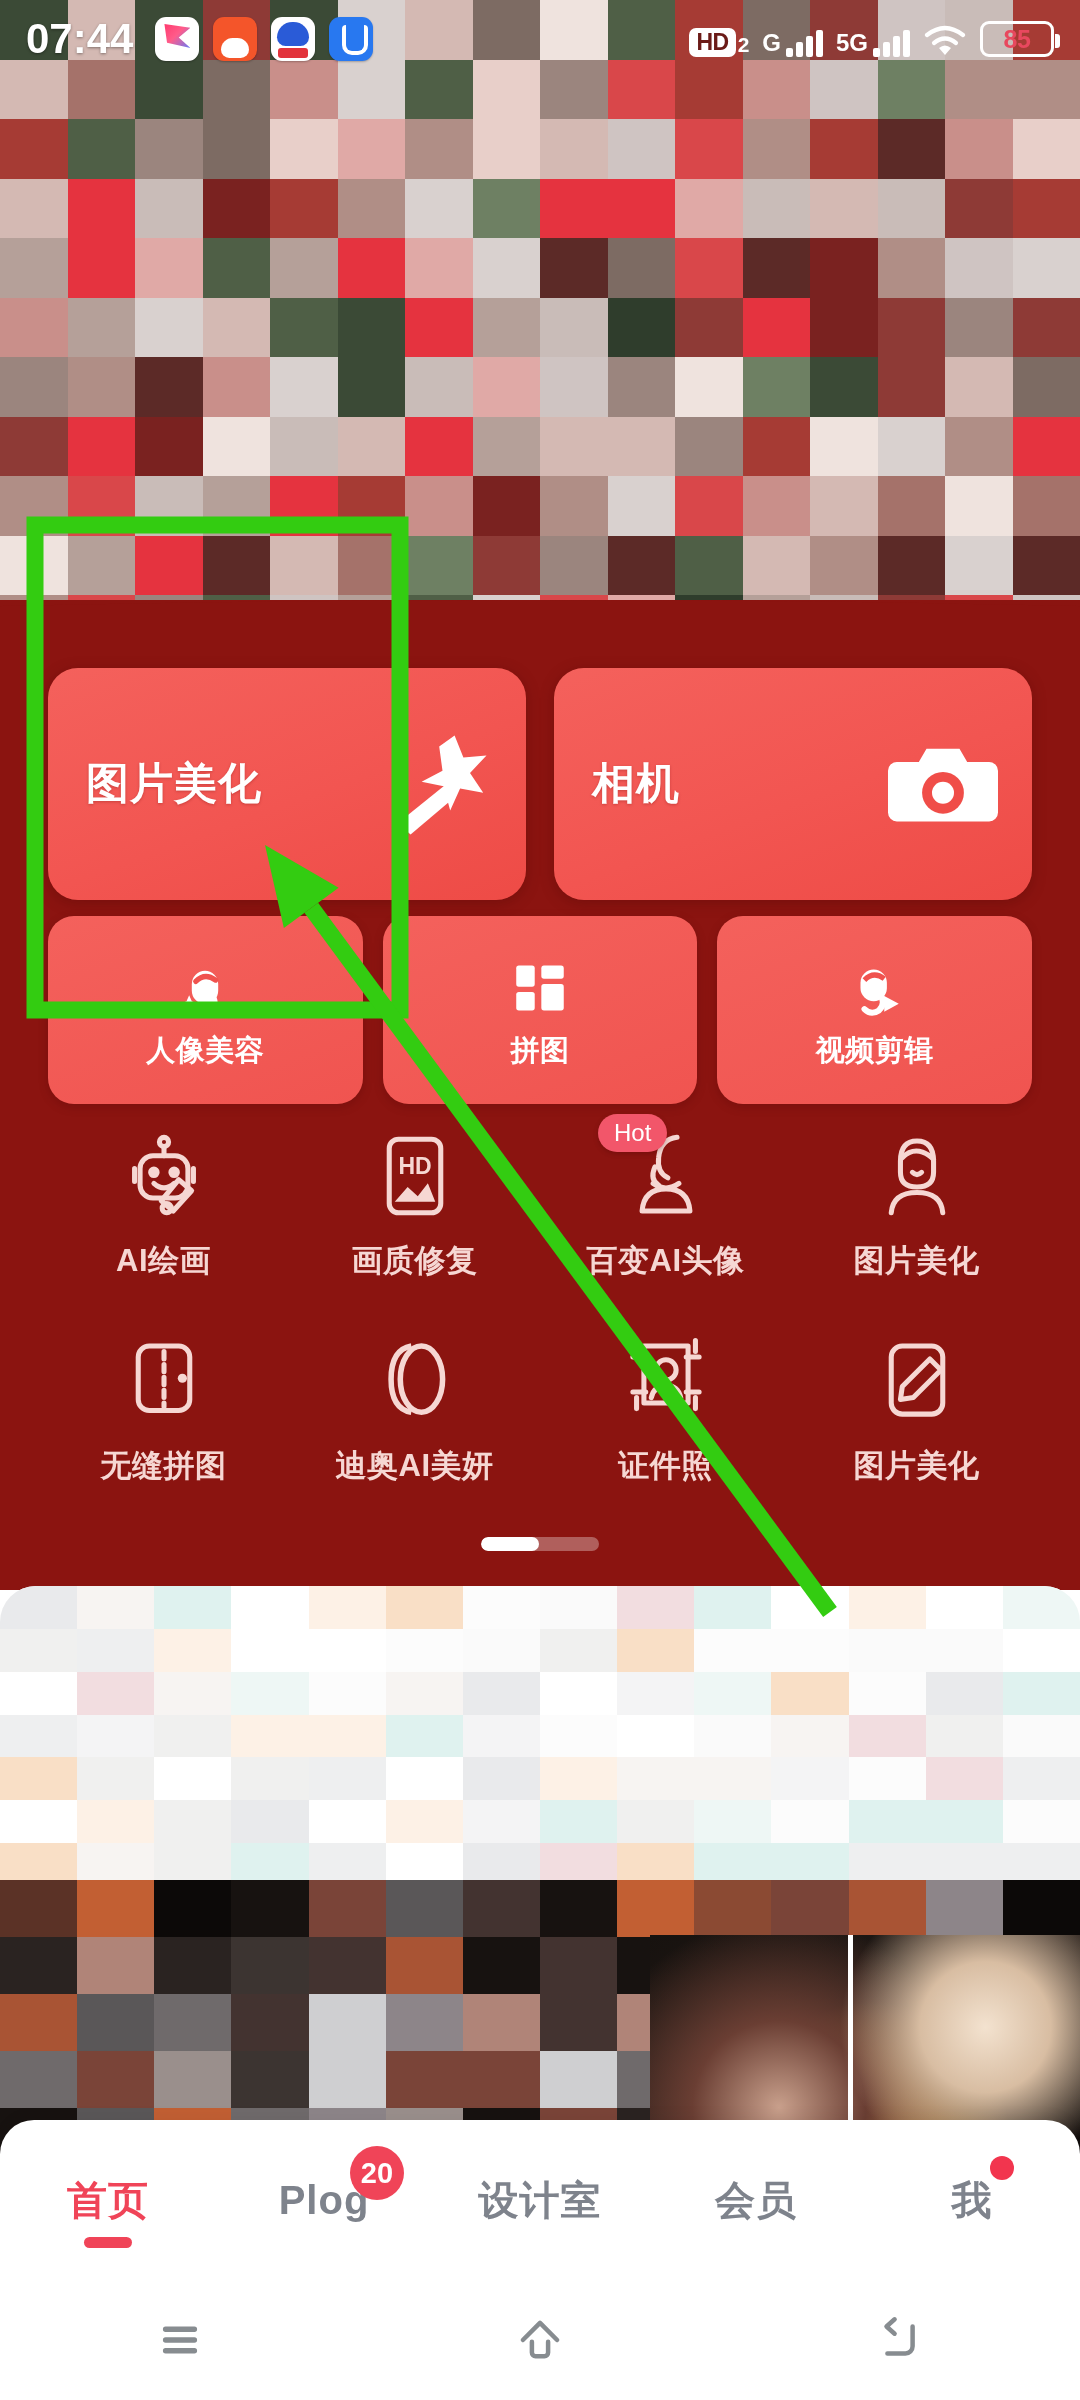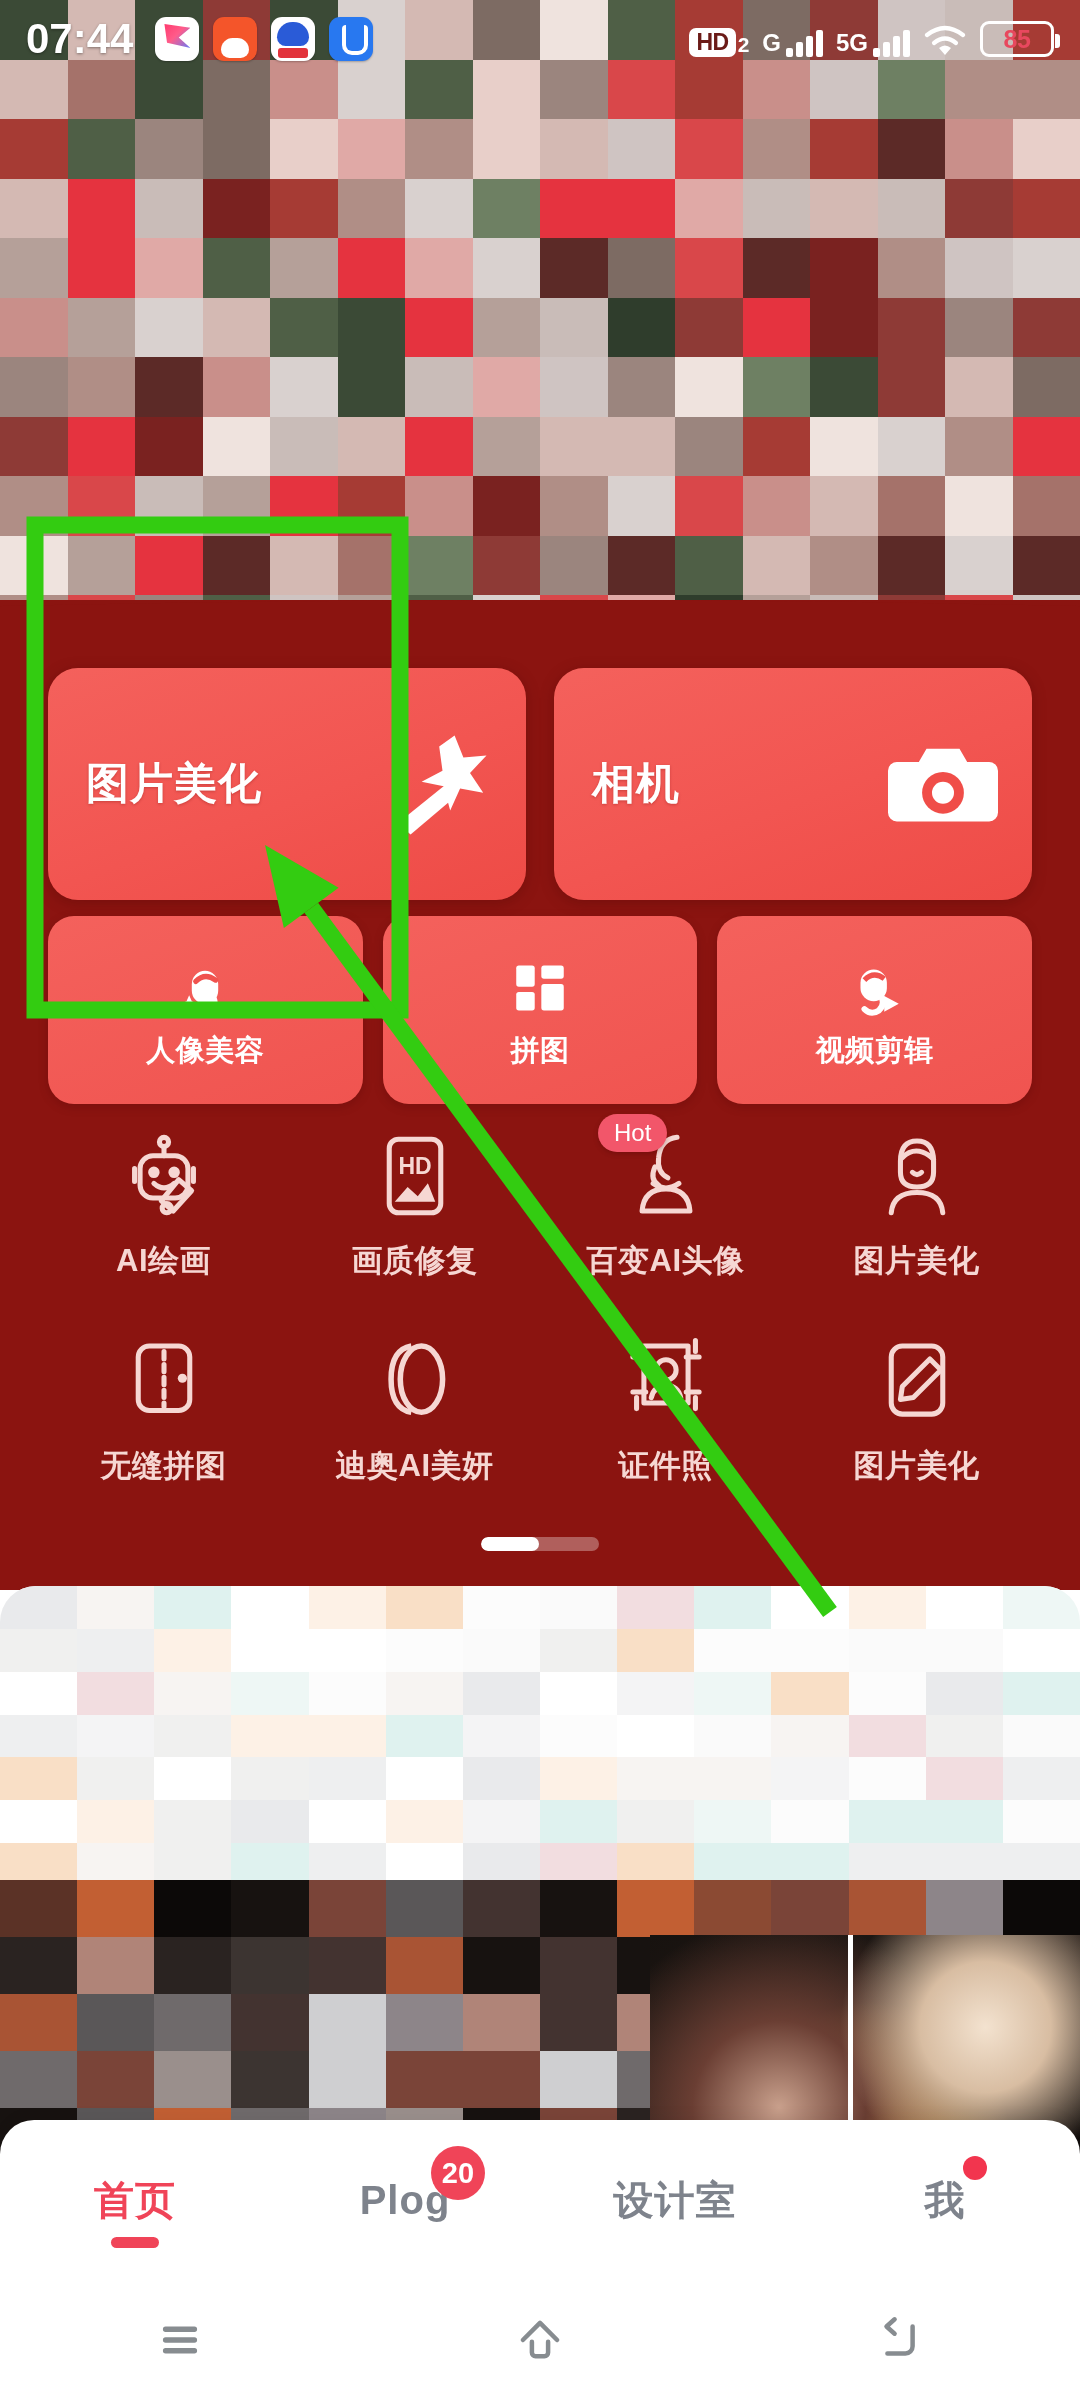--- a/index.html
+++ b/index.html
@@ -779,20 +779,23 @@
 
     <div class="tab">
       <span class="tlabel">Plog</span>
       <span class="badge">20</span>
     </div>
 
     <div class="tab">
       <span class="tlabel">设计室</span>
     </div>
 
+    <div class="tab">
+      <span class="tlabel">会员</span>
+    </div>
 
     <div class="tab">
       <span class="tlabel">我</span>
       <span class="dot"></span>
     </div>
   </div>
 
   <div class="navbar">
     <div class="navbtn">
       <span>

